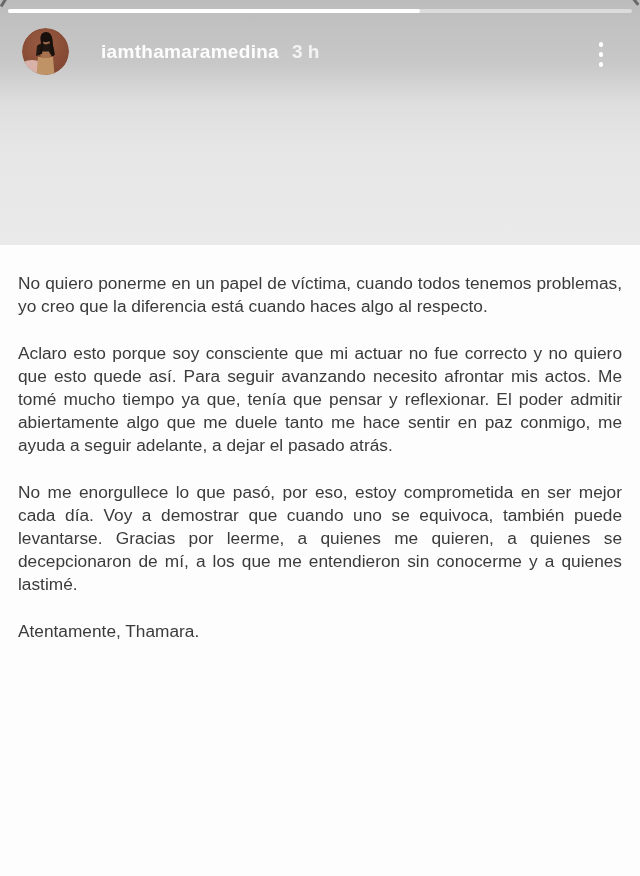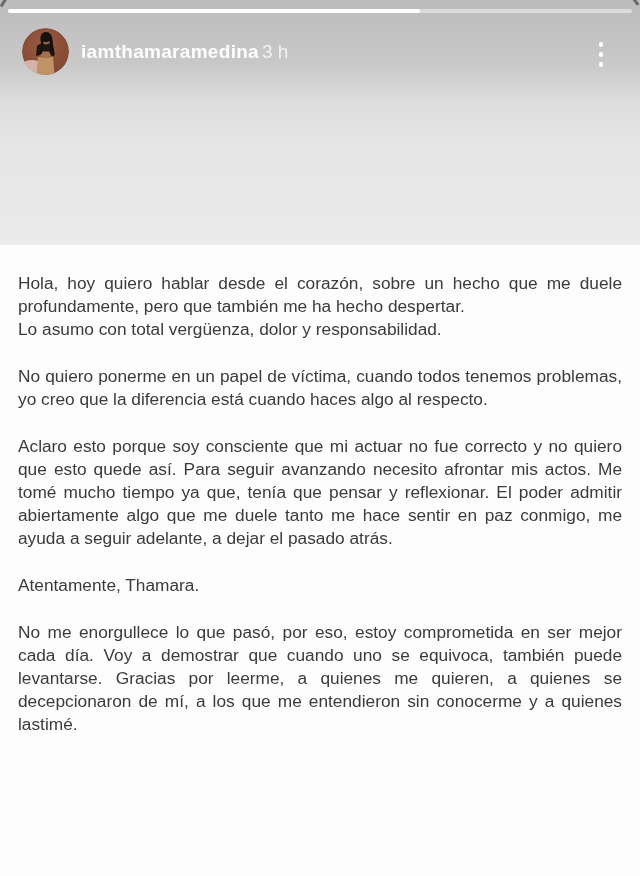--- a/index.html
+++ b/index.html
@@ -60,31 +60,31 @@
     align-items: center;
   }
   .avatar-btn {
     width: 47px; height: 47px;
     border-radius: 50%;
     overflow: hidden;
     flex: 0 0 auto;
     cursor: pointer;
   }
   .username {
-    margin-left: 12px;
+    margin-left: 32px;
     font-size: 19px;
     font-weight: 700;
     letter-spacing: 0.3px;
     color: #fdfdfd;
     cursor: pointer;
   }
   .timestamp {
-    margin-left: 3px;
+    margin-left: 13px;
     font-size: 19px;
-    font-weight: 400;
+    font-weight: 700;
     color: rgba(255,255,255,0.78);
   }
   .kebab {
     position: absolute;
     top: 40px; right: 35px;
     display: flex;
     flex-direction: column;
     gap: 5.5px;
     padding: 2px;
     cursor: pointer;
@@ -157,21 +157,19 @@
     </div>
 
     <div class="kebab">
       <i></i>
       <i></i>
       <i></i>
     </div>
   </div>
 
   <div class="note">
-    <p>Hola, hoy quiero hablar desde el corazón, sobre un hecho que me duele profundamente, pero que también me ha hecho despertar.
-Lo asumo con total vergüenza, dolor y responsabilidad.</p>
     <p>No quiero ponerme en un papel de víctima, cuando todos tenemos problemas, yo creo que la diferencia está cuando haces algo al respecto.</p>
     <p>Aclaro esto porque soy consciente que mi actuar no fue correcto y no quiero que esto quede así. Para seguir avanzando necesito afrontar mis actos. Me tomé mucho tiempo ya que, tenía que pensar y reflexionar. El poder admitir abiertamente algo que me duele tanto me hace sentir en paz conmigo, me ayuda a seguir adelante, a dejar el pasado atrás.</p>
+    <p>No me enorgullece lo que pasó, por eso, estoy comprometida en ser mejor cada día. Voy a demostrar que cuando uno se equivoca, también puede levantarse. Gracias por leerme, a quienes me quieren, a quienes se decepcionaron de mí, a los que me entendieron sin conocerme y a quienes lastimé.</p>
     <p>Atentamente, Thamara.</p>
-    <p>No me enorgullece lo que pasó, por eso, estoy comprometida en ser mejor cada día. Voy a demostrar que cuando uno se equivoca, también puede levantarse. Gracias por leerme, a quienes me quieren, a quienes se decepcionaron de mí, a los que me entendieron sin conocerme y a quienes lastimé.</p>
   </div>
 
 </div>
 
 </body></html>

